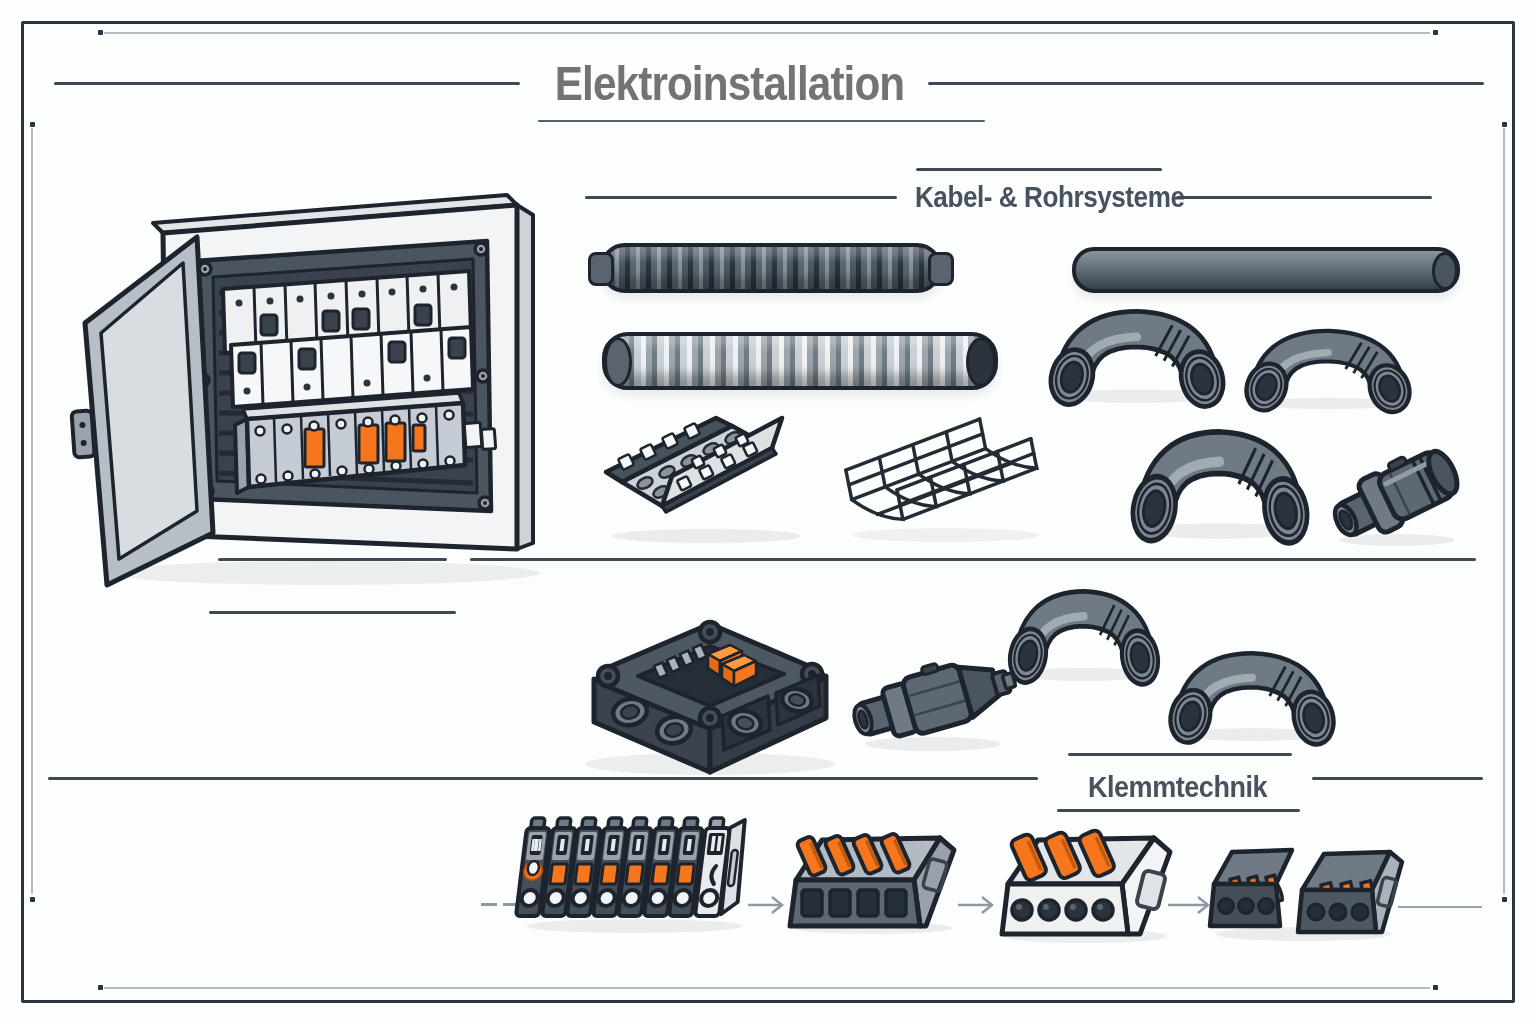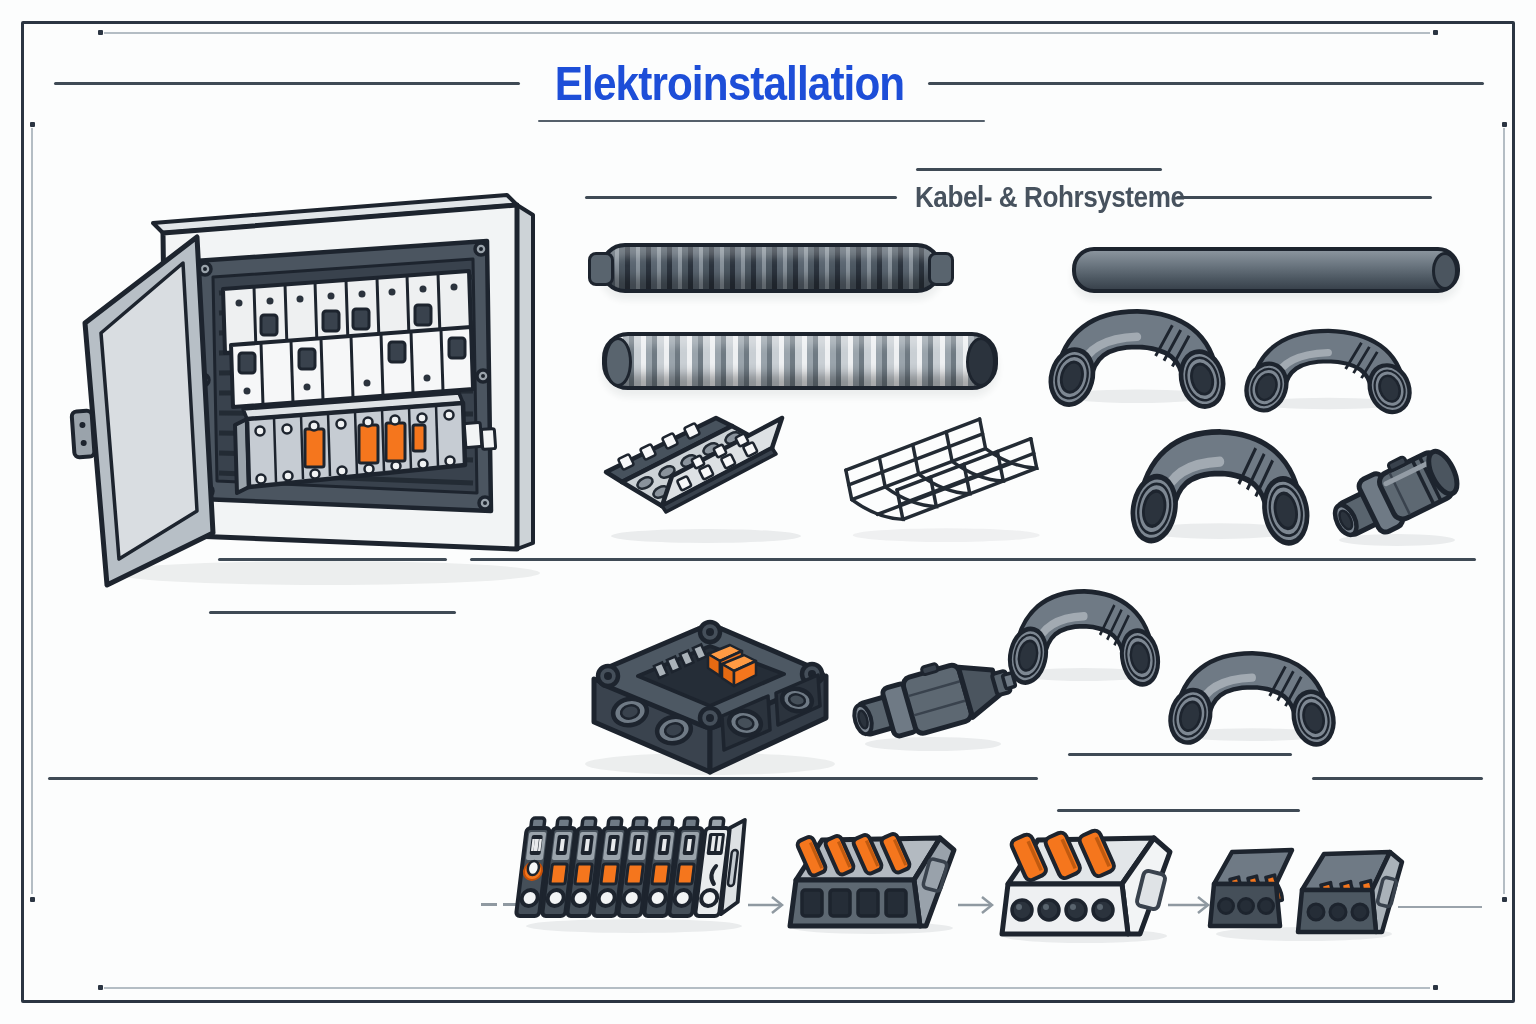--- a/index.html
+++ b/index.html
@@ -6,21 +6,21 @@
   .stage{position:relative;width:1536px;height:1024px;background:#fcfdfd;
          font-family:"Liberation Sans",sans-serif;overflow:hidden;}
   .frame{position:absolute;left:21px;top:21px;right:21px;bottom:21px;
          border:3px solid #2b3542;border-radius:2px;}
   .thin{position:absolute;background:#b4bdc4;}
   .cdot{position:absolute;width:5px;height:5px;background:#2b3542;border-radius:1px;}
   .hline{position:absolute;height:3px;background:#3f4a55;border-radius:2px;}
   .softline{position:absolute;height:2px;background:#9aa3ab;}
   .label{position:absolute;color:#47525e;font-weight:bold;text-align:center;}
   .label>span{display:inline-block;transform:scaleX(.9);white-space:nowrap;letter-spacing:-.5px;}
-  .title{position:absolute;color:#1d4ed8;font-weight:bold;text-align:center;}
+  .title{position:absolute;color:#737373;font-weight:bold;text-align:center;}
   .title>span{display:inline-block;transform:scaleX(.88);white-space:nowrap;letter-spacing:-1px;}
   .ill{position:absolute;overflow:visible;}
   svg{overflow:visible;display:block;}
   .tube{position:absolute;border:4px solid #1d242e;border-radius:26px;
         box-shadow:0 7px 7px rgba(29,36,46,.07), inset 0 10px 9px rgba(255,255,255,.25), inset 0 -12px 11px rgba(0,0,0,.30);}
   .tube-dark{background:repeating-linear-gradient(90deg,#2c343e 0 5px,#5a6570 5px 11px,#87919a 11px 15px,#4d5862 15px 21px);}
   .tube-light{background:repeating-linear-gradient(90deg,#6f7a83 0 5px,#c9cfd4 5px 12px,#eef0f2 12px 17px,#9aa4ac 17px 23px);}
   .stub{position:absolute;background:#59646e;border:3.5px solid #1d242e;border-radius:8px;}
   .endcap{position:absolute;border:3.5px solid #1d242e;border-radius:50%;}
   .pipe{position:absolute;border:4px solid #1d242e;border-radius:22px;
@@ -92,20 +92,23 @@
     <span>Kabel- &amp; Rohrsysteme</span>
   </div>
   <div class="hline" style="left:916px;top:168px;width:246px"></div>
   <div class="hline" style="left:585px;top:196px;width:312px"></div>
   <div class="hline" style="left:1176px;top:196px;width:256px"></div>
 
   <div class="hline" style="left:218px;top:558px;width:229px"></div>
   <div class="hline" style="left:209px;top:611px;width:247px"></div>
   <div class="hline" style="left:470px;top:558px;width:1006px"></div>
 
+  <div class="label" style="left:1062px;top:770px;width:232px;font-size:30px">
+    <span>Klemmtechnik</span>
+  </div>
   <div class="hline" style="left:1068px;top:753px;width:224px"></div>
   <div class="hline" style="left:1057px;top:809px;width:243px"></div>
   <div class="hline" style="left:48px;top:777px;width:990px"></div>
   <div class="hline" style="left:1312px;top:777px;width:171px"></div>
 
   <svg class="ill" style="left:55px;top:193px" width="485" height="400" viewBox="0 0 485 400">
     <ellipse cx="270" cy="380" rx="215" ry="12" fill="rgba(29,36,46,.07)"></ellipse>
     <polygon points="462,12 478,22 478,350 462,356" fill="#cdd3d7" stroke="#1d242e" stroke-width="4" stroke-linejoin="round"></polygon>
     <polygon points="108,40 462,12 452,2 98,30" fill="#e2e6e9" stroke="#1d242e" stroke-width="4" stroke-linejoin="round"></polygon>
     <polygon points="108,40 462,12 462,356 112,342" fill="#f2f4f5" stroke="#1d242e" stroke-width="5" stroke-linejoin="round"></polygon>

